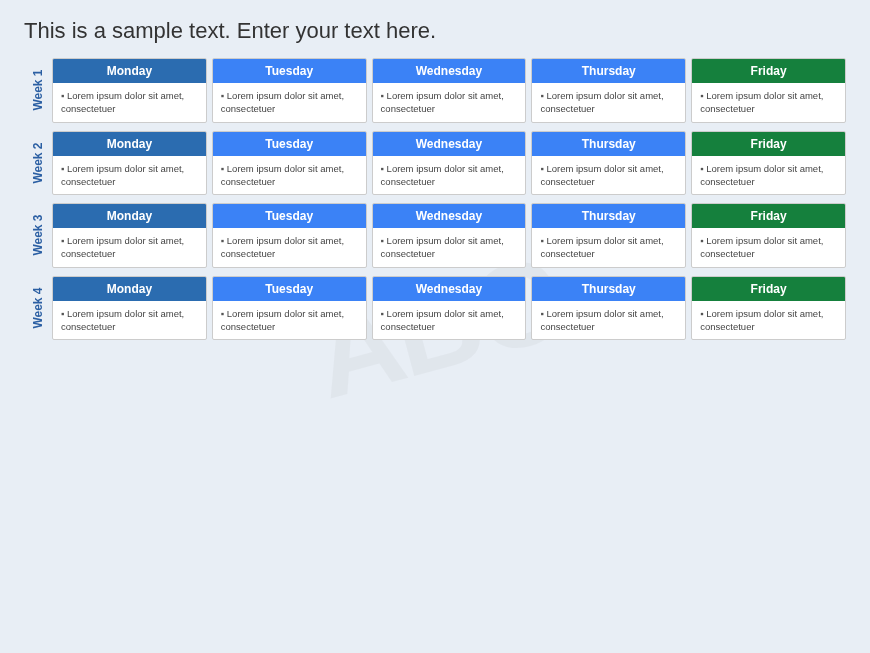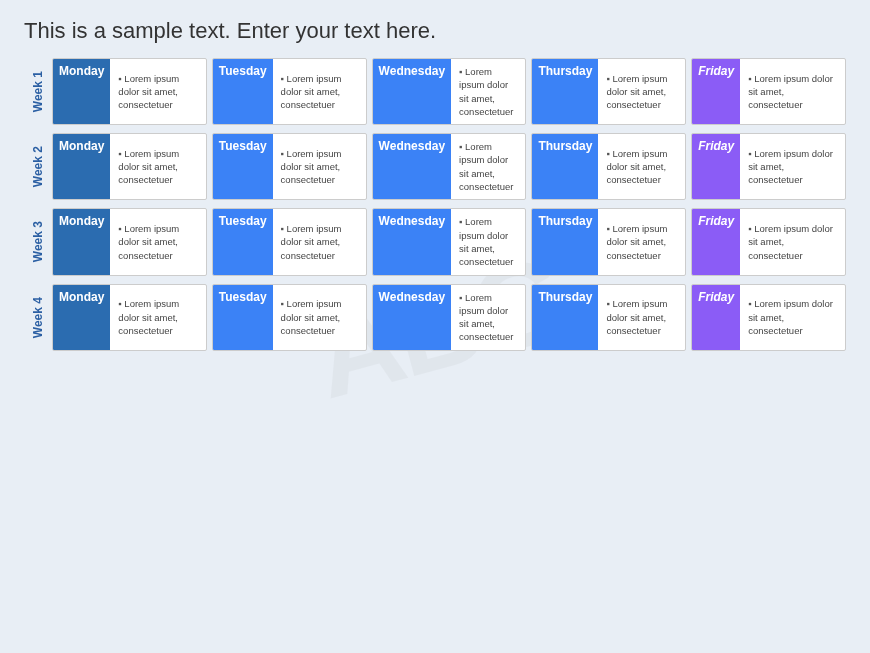--- a/index.html
+++ b/index.html
@@ -72,21 +72,21 @@
 
     .week-grid {
       display: flex;
       flex: 1;
       gap: 5px;
     }
 
     .day-cell {
       flex: 1;
       display: flex;
-      flex-direction: row;
+      flex-direction: column;
       border: 1px solid #ccc;
       border-radius: 2px;
       overflow: hidden;
       background: #fff;
     }
 
     .day-header {
       padding: 5px 6px;
       text-align: center;
       font-size: 12px;
@@ -96,22 +96,21 @@
 
     .day-header.blue {
       background: #2b6cb0;
     }
 
     .day-header.gray {
       background: #3b82f6;
     }
 
     .day-header.dark-blue {
-      background: #8b5cf6;
-      font-style: italic;
+      background: #15803d;
     }
 
     .day-body {
       padding: 6px 8px;
       font-size: 9.5px;
       color: #444;
       flex: 1;
       display: flex;
       align-items: center;
     }

